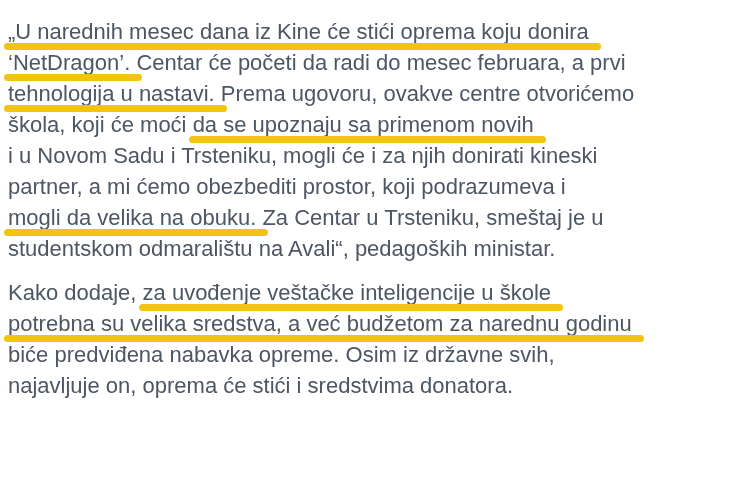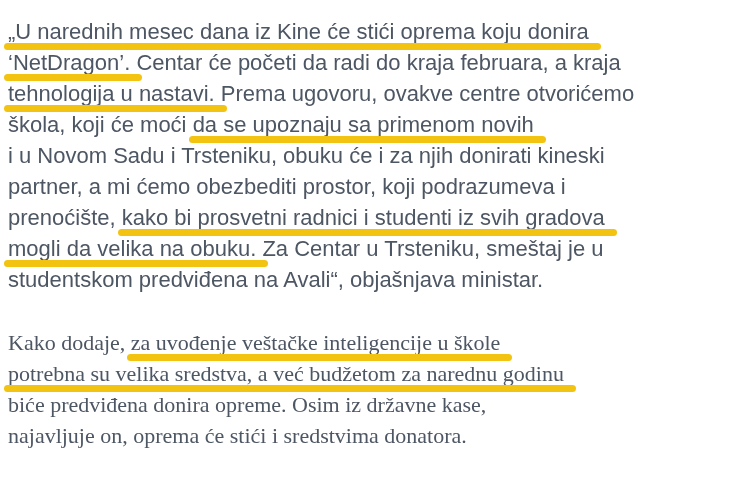--- a/index.html
+++ b/index.html
@@ -15,21 +15,21 @@
     font-family:"Liberation Sans", sans-serif;
     overflow:hidden;
   }
   .article{
     padding:16px 18px 0 8px;
     color:var(--text-color);
     font-size:22px;
     line-height:31px;
     font-weight:400;
   }
-  .para + .para{margin-top:32px;font-family:Liberation Serif, serif;}
+  .para + .para{margin-top:13px;}
   .line{
     height:31px;
     white-space:pre;
   }
   .seg{
     white-space:pre;
   }
   .hl{
     position:relative;
     display:inline-block;
@@ -45,28 +45,27 @@
     background:var(--hl-color);
     border-radius:4px;
   }
 </style>
 </head>
 <body>
 
 <main class="article">
     <div class="para">
       <div class="line"><span class="seg hl">„U narednih mesec dana iz Kine će stići oprema koju donira</span></div>
-      <div class="line"><span class="seg hl">‘NetDragon’.</span><span class="seg"> Centar će početi da radi do kraja februara, a kraja</span></div>
+      <div class="line"><span class="seg hl">‘NetDragon’.</span><span class="seg"> Centar će početi da radi do mesec februara, a prvi</span></div>
       <div class="line"><span class="seg hl">tehnologija u nastavi.</span><span class="seg"> Prema ugovoru, ovakve centre otvorićemo</span></div>
       <div class="line"><span class="seg">škola, koji će moći </span><span class="seg hl">da se upoznaju sa primenom novih</span></div>
-      <div class="line"><span class="seg">i u Novom Sadu i Trsteniku, obuku će i za njih donirati kineski</span></div>
+      <div class="line"><span class="seg">i u Novom Sadu i Trsteniku, mogli će i za njih donirati kineski</span></div>
       <div class="line"><span class="seg">partner, a mi ćemo obezbediti prostor, koji podrazumeva i</span></div>
-      <div class="line"><span class="seg">prenoćište, </span><span class="seg hl">kako bi prosvetni radnici i studenti iz svih gradova</span></div>
       <div class="line"><span class="seg hl">mogli da velika na obuku.</span><span class="seg"> Za Centar u Trsteniku, smeštaj je u</span></div>
-      <div class="line"><span class="seg">studentskom predviđena na Avali“, objašnjava ministar.</span></div>
+      <div class="line"><span class="seg">studentskom odmaralištu na Avali“, pedagoških ministar.</span></div>
     </div>
     <div class="para">
       <div class="line"><span class="seg">Kako dodaje, </span><span class="seg hl">za uvođenje veštačke inteligencije u škole</span></div>
       <div class="line"><span class="seg hl">potrebna su velika sredstva, a već budžetom za narednu godinu</span></div>
-      <div class="line"><span class="seg">biće predviđena donira opreme. Osim iz državne kase,</span></div>
+      <div class="line"><span class="seg">biće predviđena nabavka opreme. Osim iz državne svih,</span></div>
       <div class="line"><span class="seg">najavljuje on, oprema će stići i sredstvima donatora.</span></div>
     </div>
   </main>
 
 </body></html>

